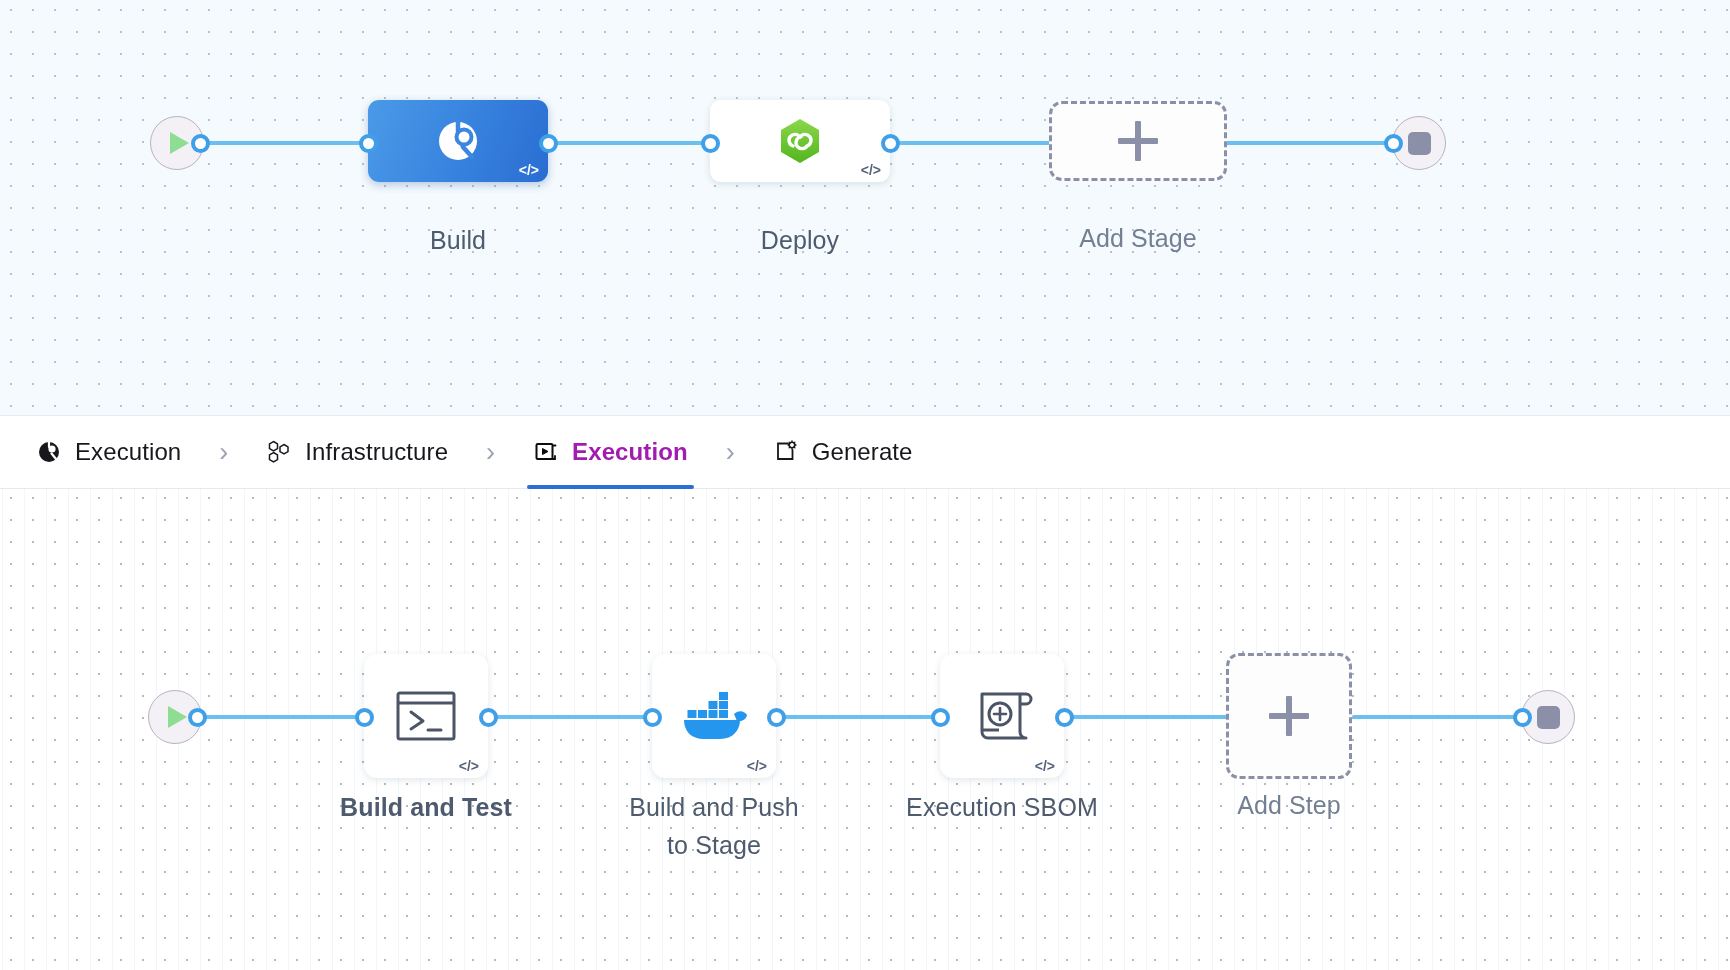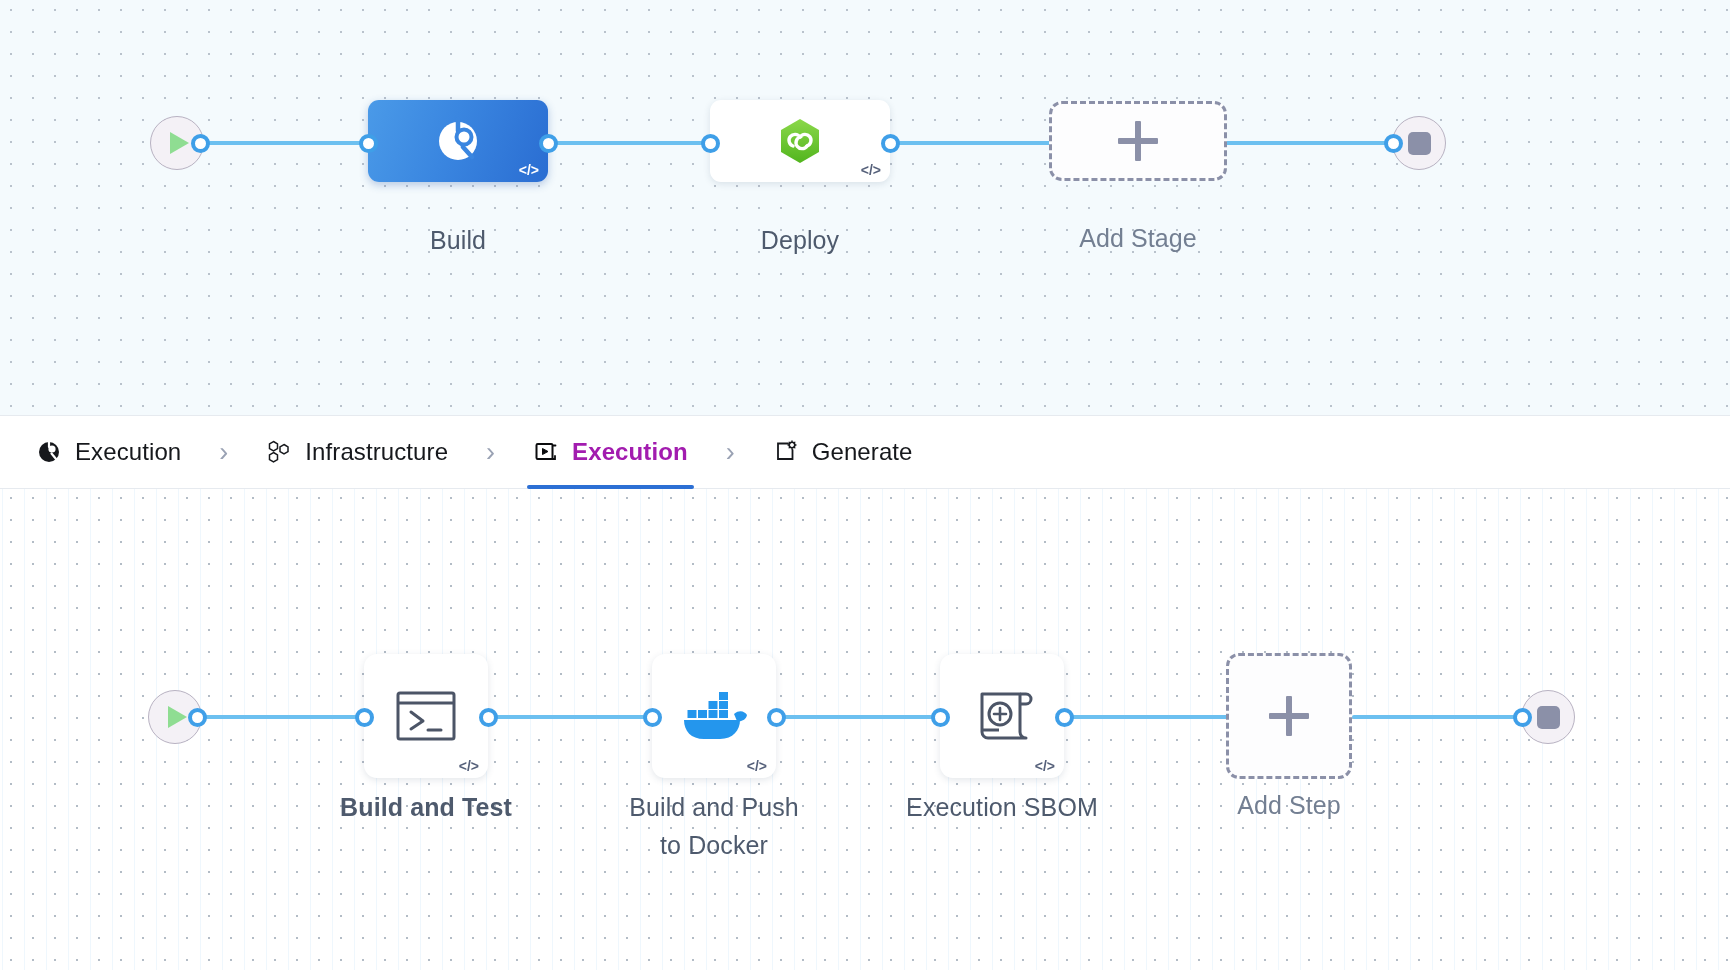--- a/index.html
+++ b/index.html
@@ -290,21 +290,21 @@
           <rect x="11.5" y="24" width="9" height="8"></rect>
           <path d="M8 34 h56 c0 10-7 19-20 19h-16C15 53 8 45 8 34z"></path>
           <path d="M58 28 c6-5 11-2 13 1 -1 5-6 7-10 6z"></path>
         </g>
       </svg>
       <span class="code-badge">&lt;/&gt;</span>
     </div>
     <div class="port" style="left:643px; top:219px;"></div>
     <div class="port" style="left:767px; top:219px;"></div>
     <div class="node-label" style="left:602px; top:300px; width:224px;">Build and Push
-to Docker</div>
+to Stage</div>
 
     <div class="step-node" style="left:940px; top:165px;">
       <svg width="66" height="60" viewBox="0 0 66 60" fill="none" stroke="#4c5567" stroke-width="3">
         <path d="M13 8 H51 v38 a6 6 0 0 0 6 6 H19 a6 6 0 0 1-6-6 z" stroke-linejoin="round"></path>
         <path d="M51 8 h6 a5 5 0 0 1 0 10 H51" stroke-linejoin="round"></path>
         <path d="M13 44 H30"></path>
         <circle cx="31" cy="28" r="11"></circle>
         <path d="M31 22 V34 M25 28 H37" stroke-width="2.6" stroke-linecap="round"></path>
       </svg>
       <span class="code-badge">&lt;/&gt;</span>

